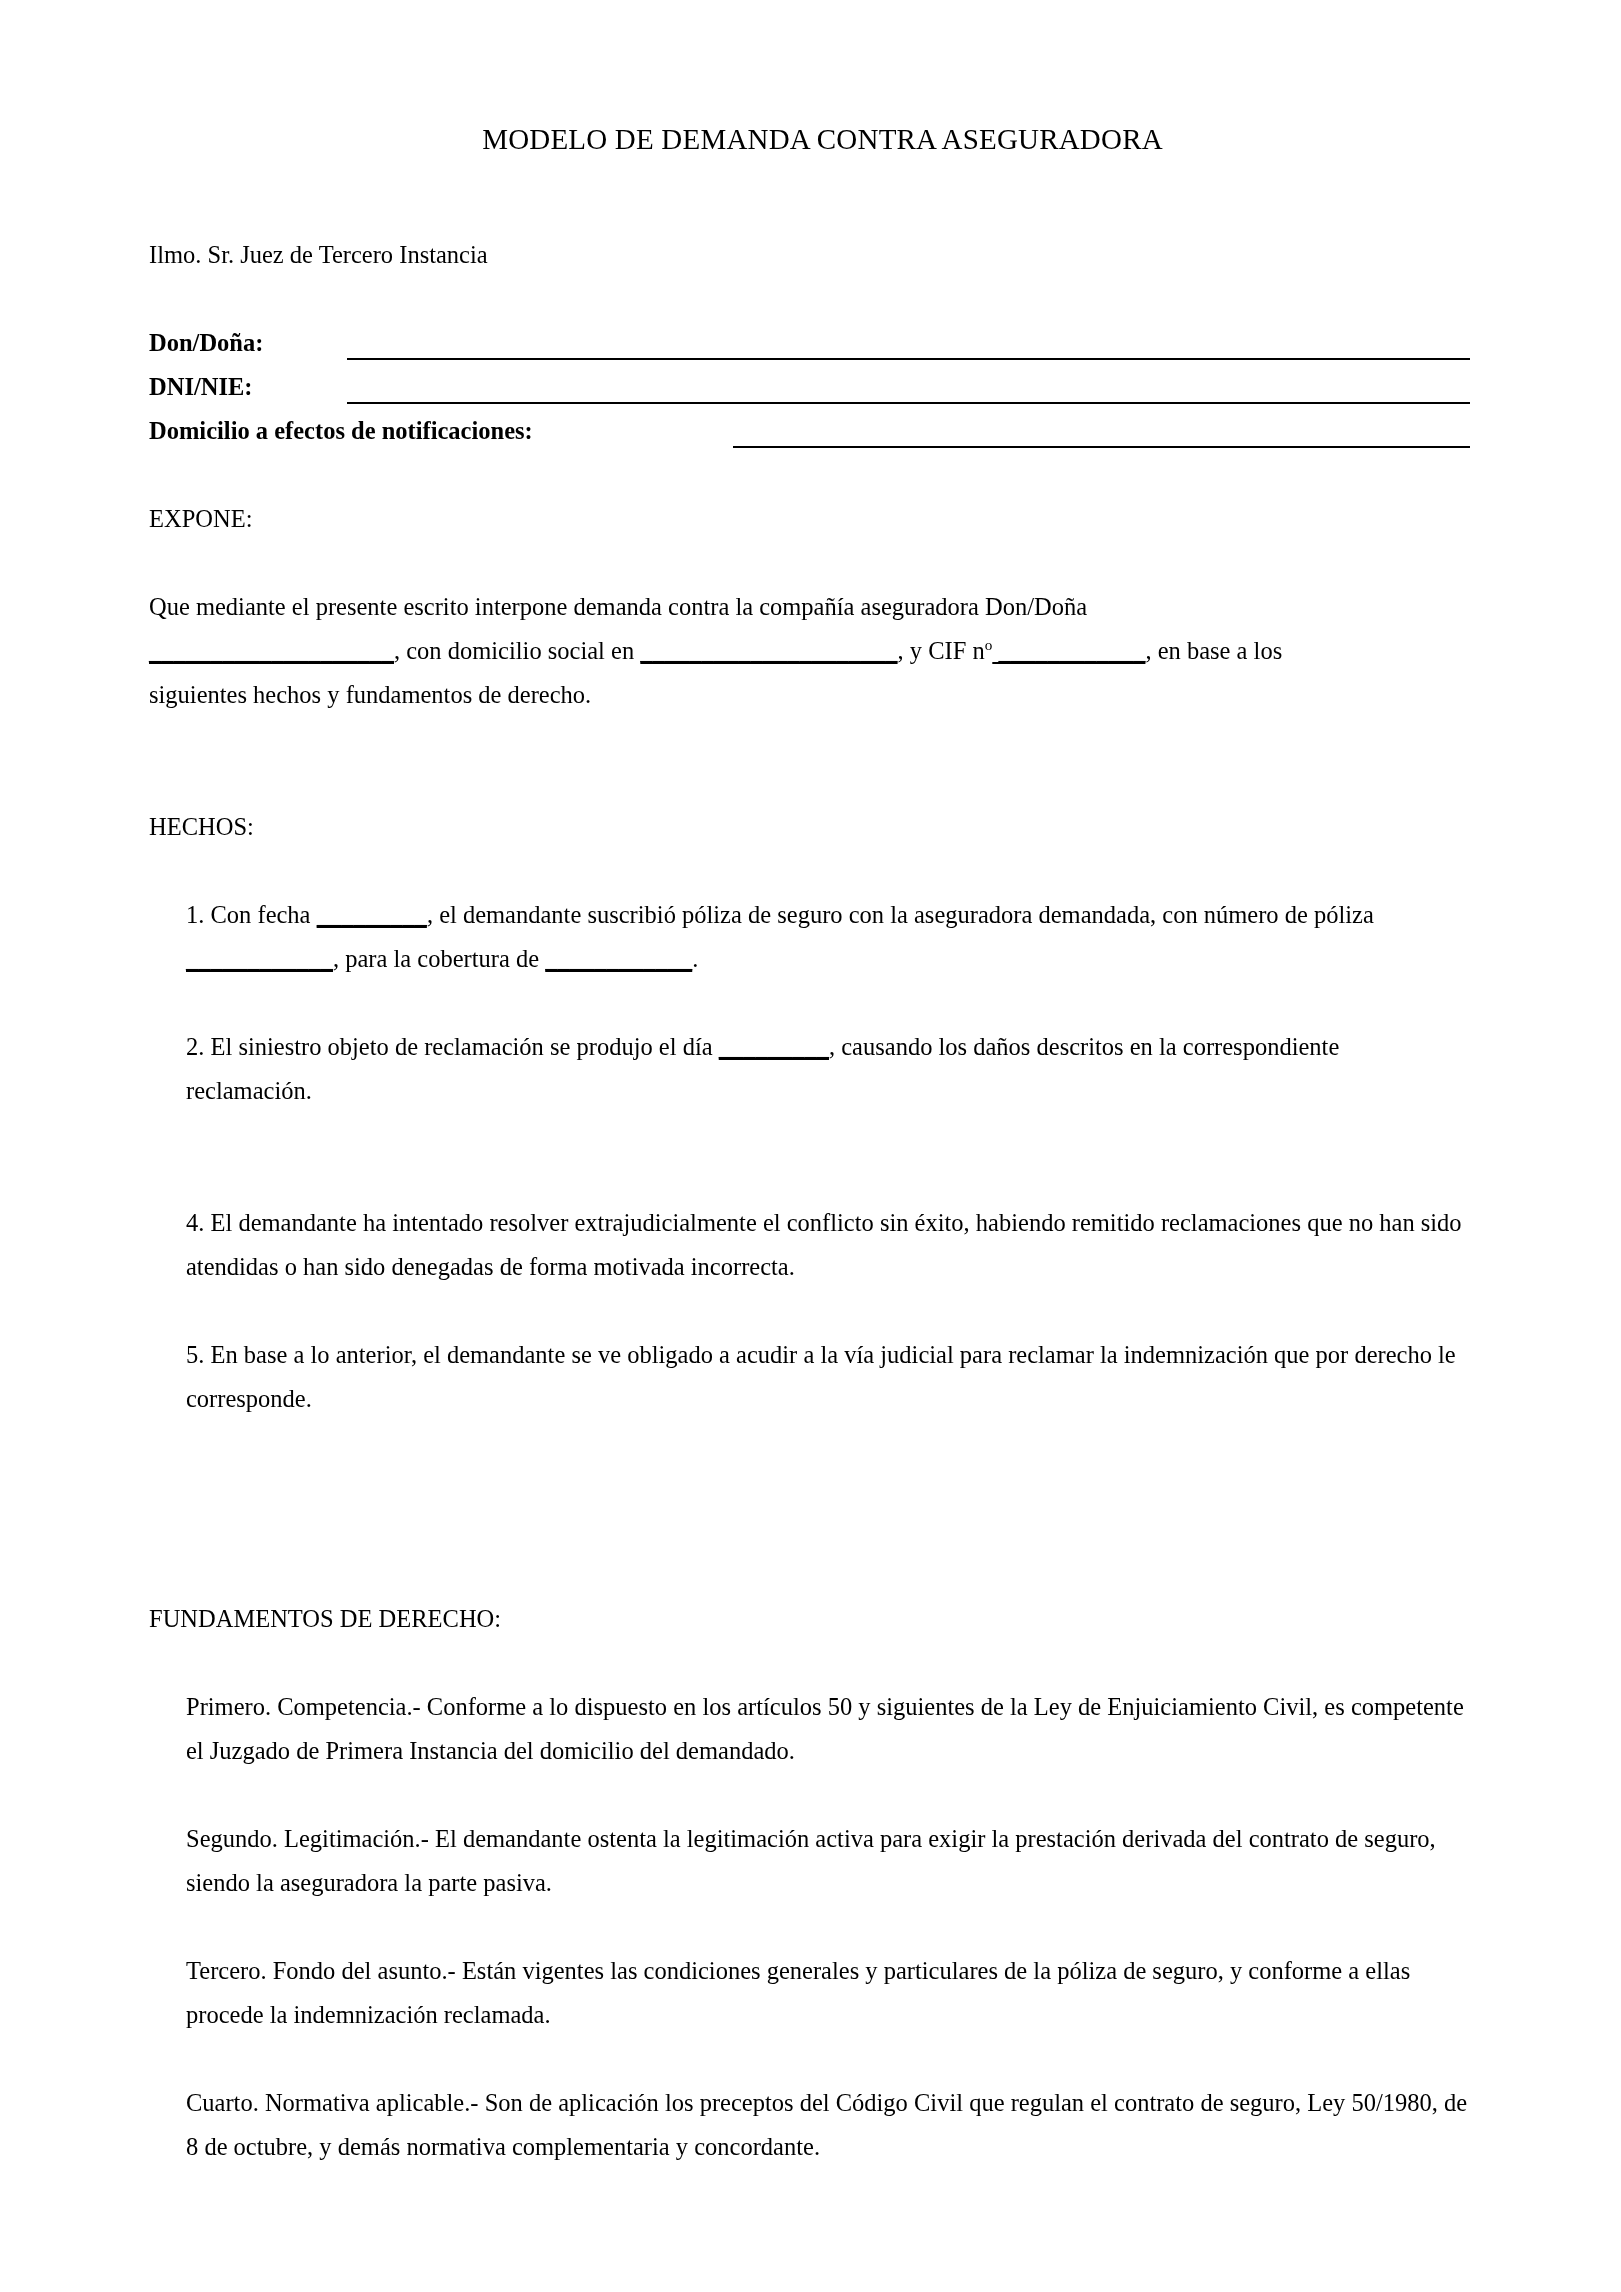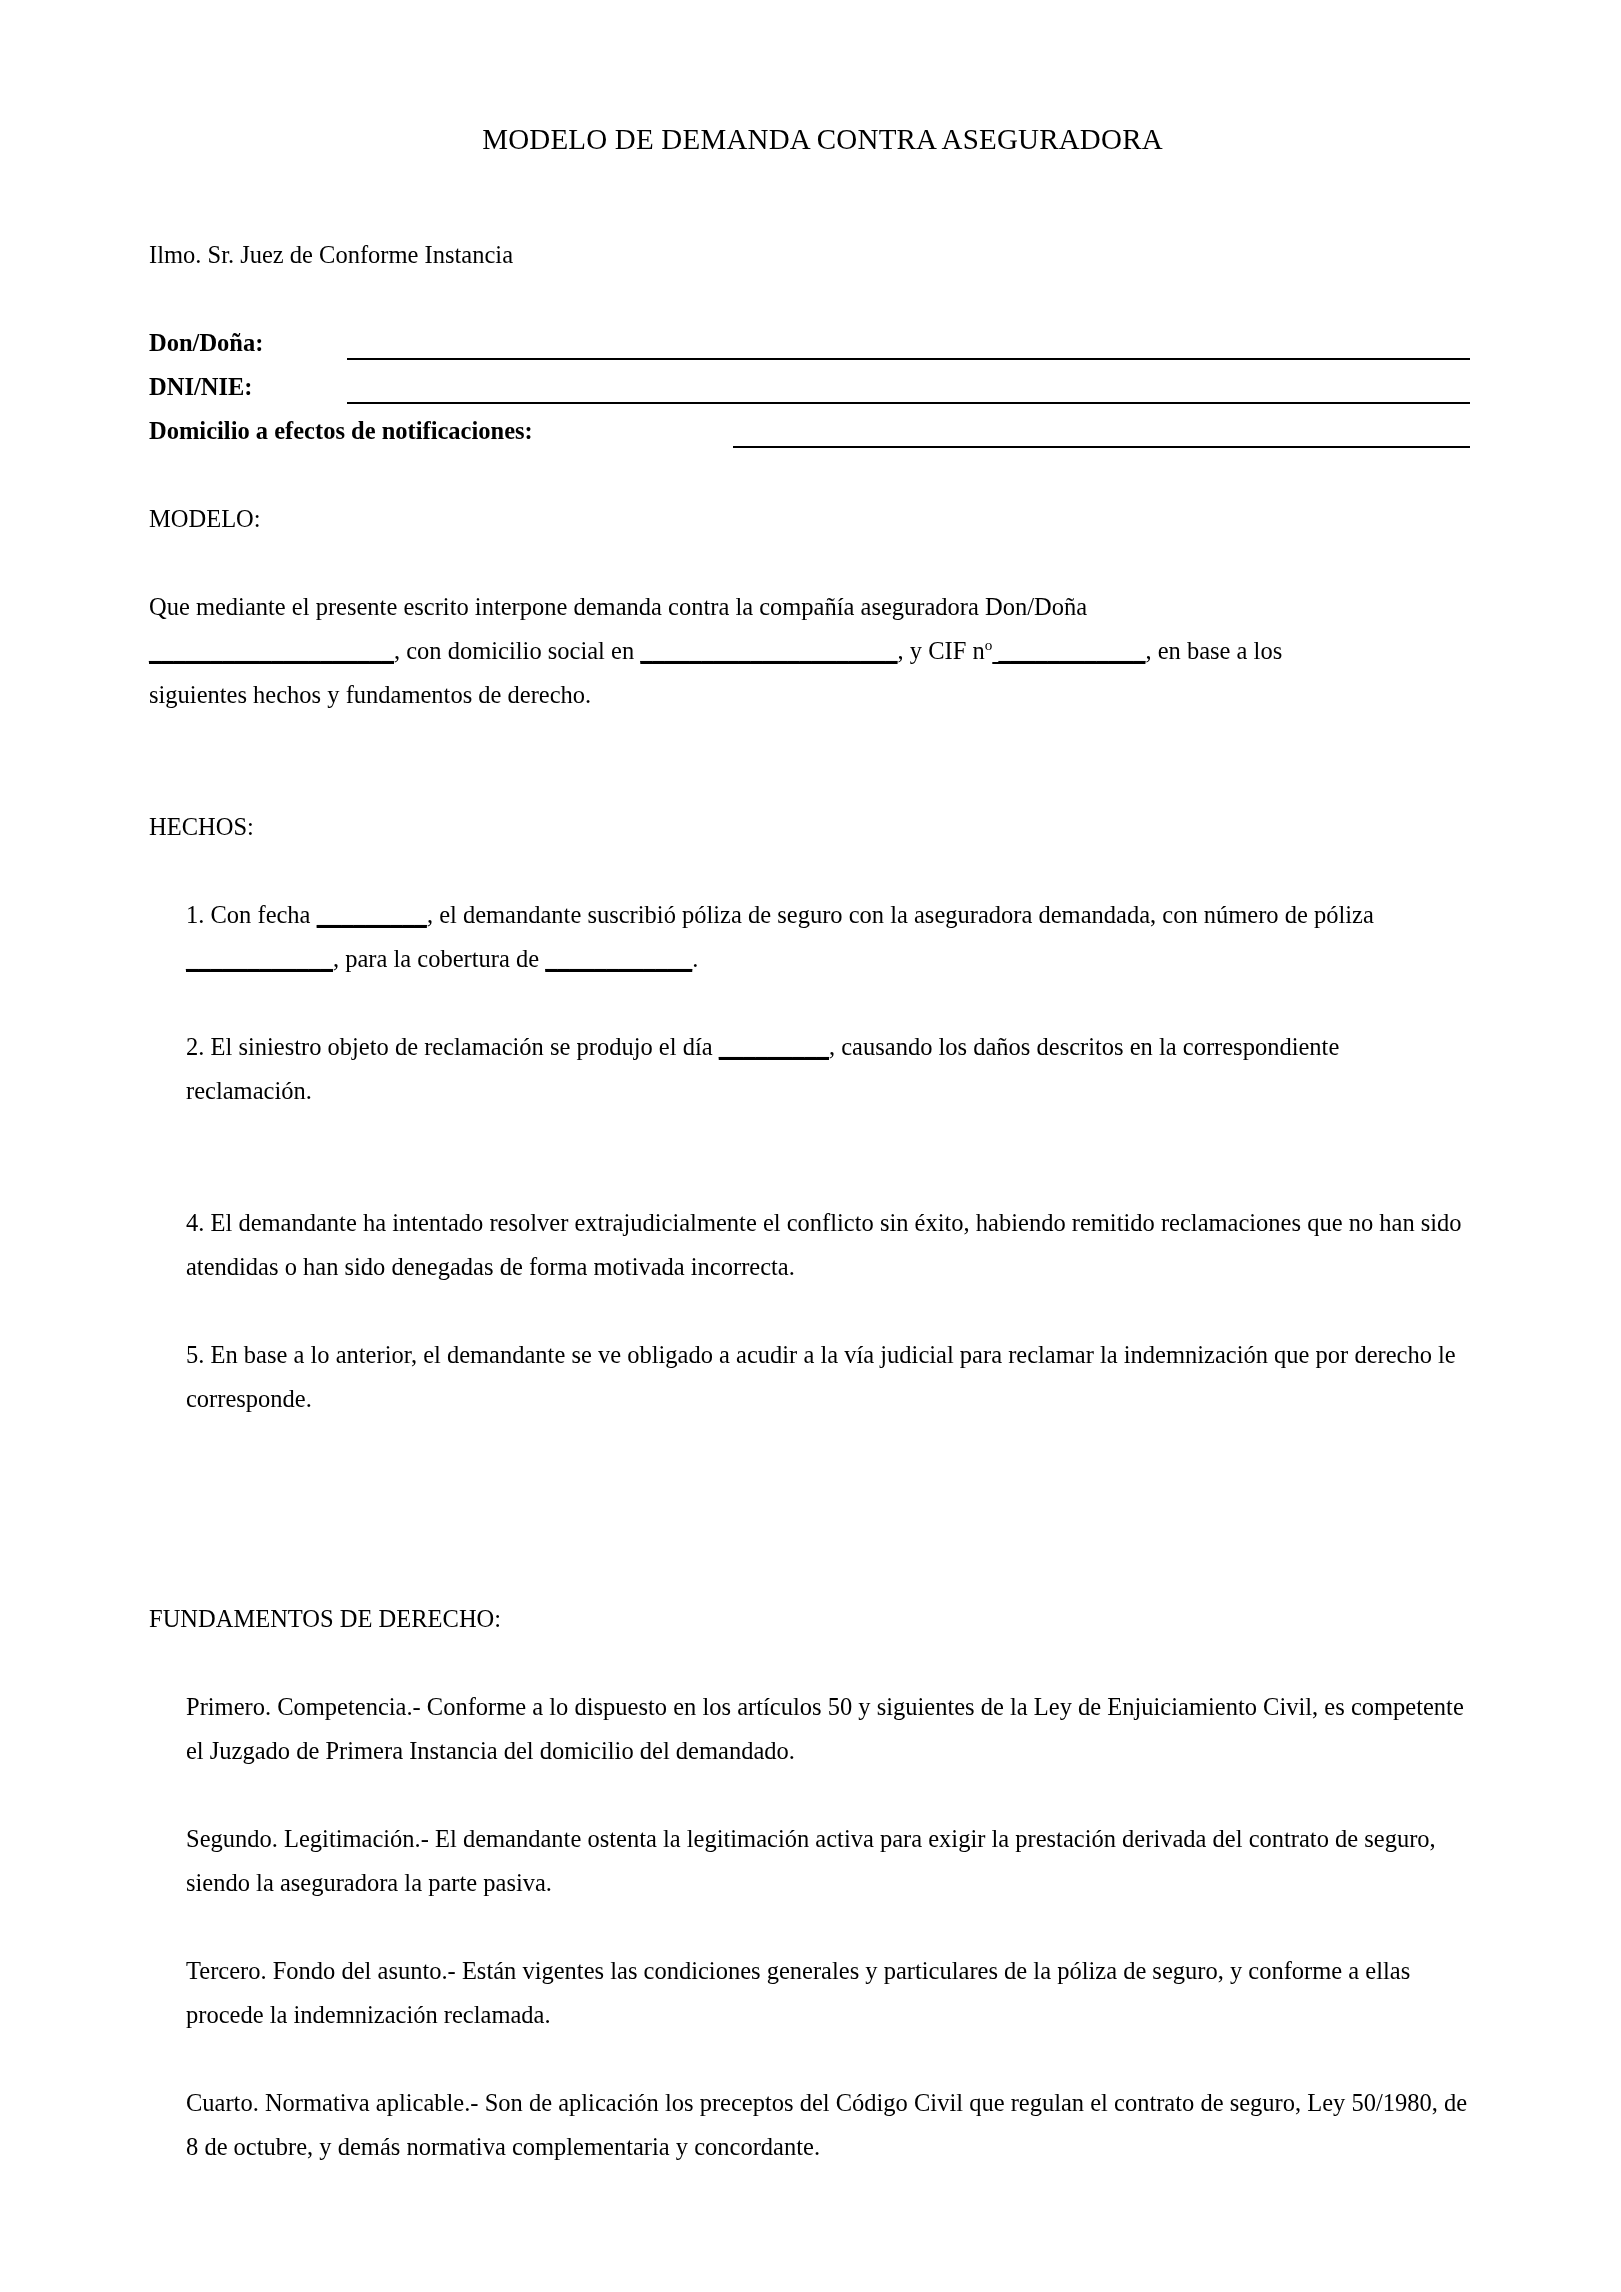--- a/index.html
+++ b/index.html
@@ -94,42 +94,42 @@
 </style>
 </head>
 <body>
 
 <div class="page">
 
   <div class="doc-title">MODELO DE DEMANDA CONTRA ASEGURADORA</div>
 
   <div class="body-block">
 
-    <p class="para">Ilmo. Sr. Juez de Conforme Instancia</p>
+    <p class="para">Ilmo. Sr. Juez de Tercero Instancia</p>
 
     <div class="spacer-1"></div>
 
     <div class="field-row">
       <span class="field-label">Don/Doña:</span>
       <span class="field-rule rule-a"></span>
     </div>
 
     <div class="field-row">
       <span class="field-label">DNI/NIE:</span>
       <span class="field-rule rule-b"></span>
     </div>
 
     <div class="field-row">
       <span class="field-label">Domicilio a efectos de notificaciones:</span>
       <span class="field-rule rule-c"></span>
     </div>
 
     <div class="spacer-1"></div>
 
-    <p class="heading">MODELO:</p>
+    <p class="heading">EXPONE:</p>
 
     <div class="spacer-1"></div>
 
     <p class="para"><span>Que mediante el presente escrito interpone demanda contra la compañía aseguradora Don/Doña</span><br><span class="blank">____________________</span><span>, con domicilio social en </span><span class="blank">_____________________</span><span>, y CIF n</span><span class="sup-o">o</span><span class="blank"> ____________</span><span>, en base a los</span><br><span>siguientes hechos y fundamentos de derecho.</span></p>
 
     <div class="spacer-2"></div>
 
     <p class="heading">HECHOS:</p>
 
     <div class="spacer-1"></div>

